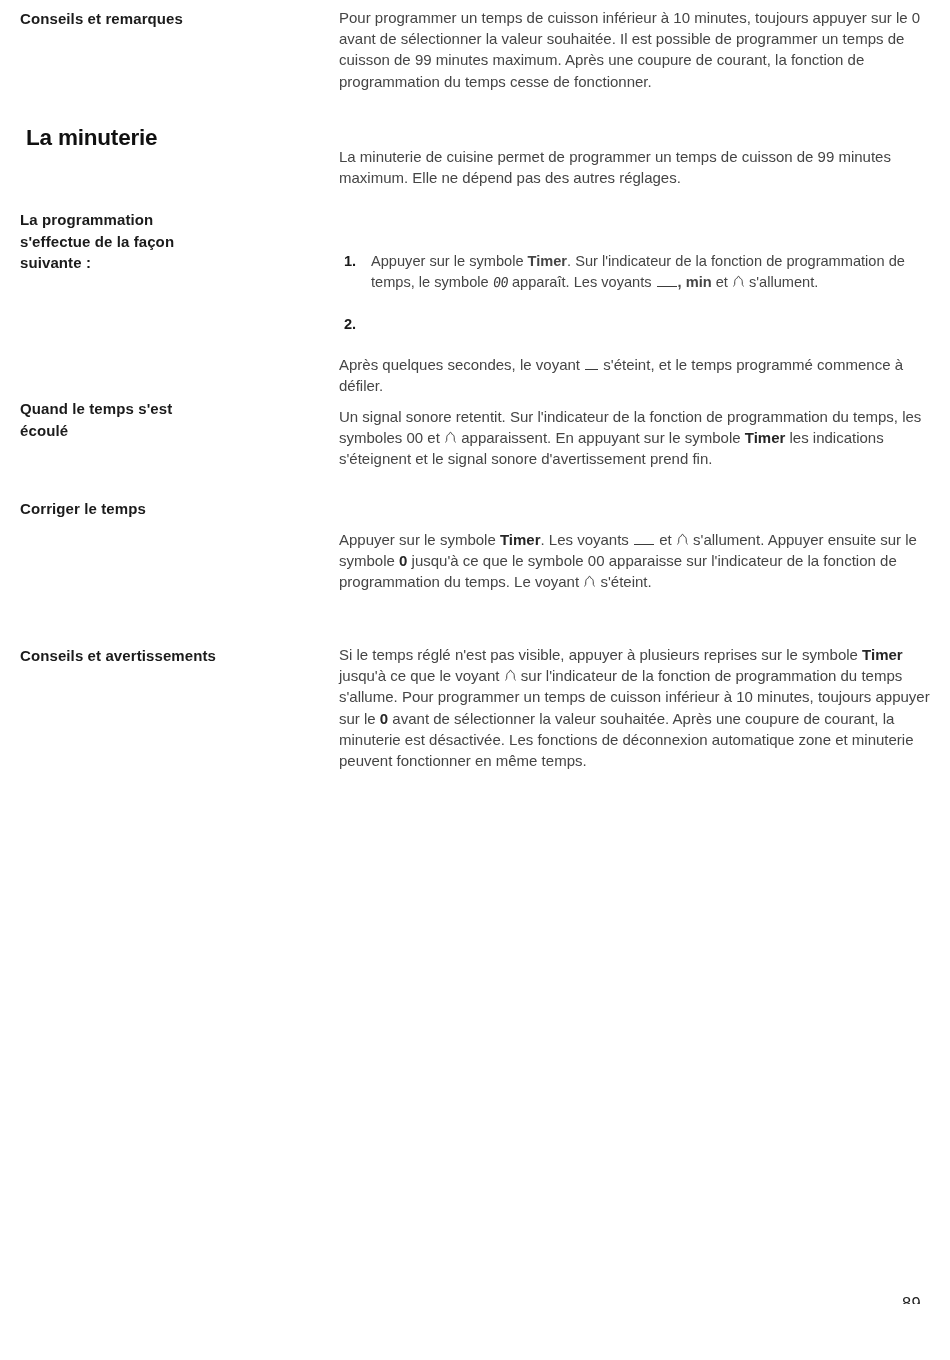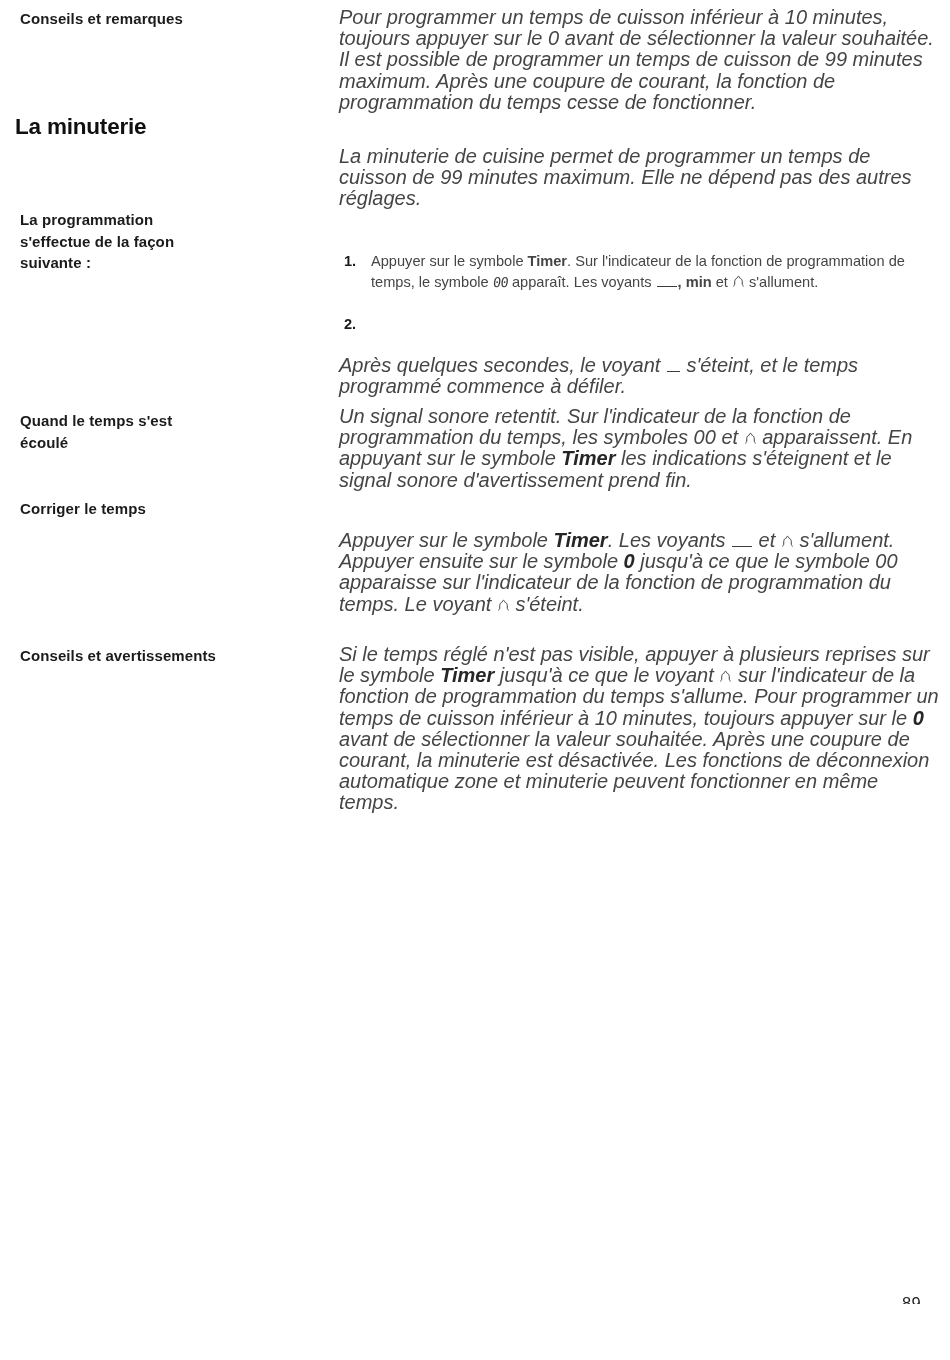--- a/index.html
+++ b/index.html
@@ -11,25 +11,25 @@
     color:#474747;
     overflow:hidden;
   }
   .label{
     position:absolute;left:20px;width:295px;
     font-size:15px;font-weight:bold;line-height:21.5px;
     color:#1b1b1b;white-space:pre-line;letter-spacing:.1px;
   }
   .body{
     position:absolute;left:339px;width:600px;
-    font-size:20px;line-height:21.2px;color:#454545;font-style:italic;
+    font-size:15px;line-height:21.2px;color:#454545;
   }
   .body b{color:#262626;}
   h1.heading{
-    position:absolute;left:15px;top:113px;margin:0;
+    position:absolute;left:15px;top:113px;margin:11px;
     font-size:22.5px;line-height:27px;font-weight:bold;
     color:#101010;letter-spacing:-.2px;
   }
   .step{
     position:absolute;left:344px;width:594px;
     font-size:14.6px;line-height:21.2px;color:#454545;
     padding-left:27px;box-sizing:border-box;
   }
   .step .num{
     position:absolute;left:0;top:0;
@@ -83,21 +83,21 @@
           <path d="M2.6 16.6 c1-0.8 1.6-2 1.6-3.2 v-3.6 c0-2.8 1.7-5.2 4.3-6 v-0.6 c0-0.9 0.7-1.6 1.5-1.6 s1.5 0.7 1.5 1.6 v0.6 c2.6 0.8 4.3 3.2 4.3 6 v3.6 c0 1.2 0.6 2.4 1.6 3.2" fill="none" stroke="currentColor" stroke-width="1.5" stroke-linecap="round"></path>
         </svg> s'allument.</span>
   </div>
 
   <div class="step" style="top:314px">
     <span class="num">2.</span>
   </div>
 
   <div class="body" style="top:354px">Après quelques secondes, le voyant <span class="uline w2"></span> s'éteint, et le temps programmé commence à défiler.</div>
 
-  <div class="label" style="top:410px">Quand le temps s'est
+  <div class="label" style="top:398px">Quand le temps s'est
 écoulé</div>
   <div class="body" style="top:406px">Un signal sonore retentit. Sur l'indicateur de la fonction de programmation du temps, les symboles 00 et <svg class="bell" viewBox="0 0 20 19" aria-hidden="true">
         <path d="M2.6 16.6 c1-0.8 1.6-2 1.6-3.2 v-3.6 c0-2.8 1.7-5.2 4.3-6 v-0.6 c0-0.9 0.7-1.6 1.5-1.6 s1.5 0.7 1.5 1.6 v0.6 c2.6 0.8 4.3 3.2 4.3 6 v3.6 c0 1.2 0.6 2.4 1.6 3.2" fill="none" stroke="currentColor" stroke-width="1.5" stroke-linecap="round"></path>
       </svg> apparaissent. En appuyant sur le symbole <b>Timer</b> les indications s'éteignent et le signal sonore d'avertissement prend fin.</div>
 
   <div class="label" style="top:498px">Corriger le temps</div>
 
   <div class="body" style="top:529px">Appuyer sur le symbole <b>Timer</b>. Les voyants <span class="uline w3"></span> et <svg class="bell" viewBox="0 0 20 19" aria-hidden="true">
         <path d="M2.6 16.6 c1-0.8 1.6-2 1.6-3.2 v-3.6 c0-2.8 1.7-5.2 4.3-6 v-0.6 c0-0.9 0.7-1.6 1.5-1.6 s1.5 0.7 1.5 1.6 v0.6 c2.6 0.8 4.3 3.2 4.3 6 v3.6 c0 1.2 0.6 2.4 1.6 3.2" fill="none" stroke="currentColor" stroke-width="1.5" stroke-linecap="round"></path>
       </svg> s'allument. Appuyer ensuite sur le symbole <b>0</b> jusqu'à ce que le symbole 00 apparaisse sur l'indicateur de la fonction de programmation du temps. Le voyant <svg class="bell" viewBox="0 0 20 19" aria-hidden="true">

